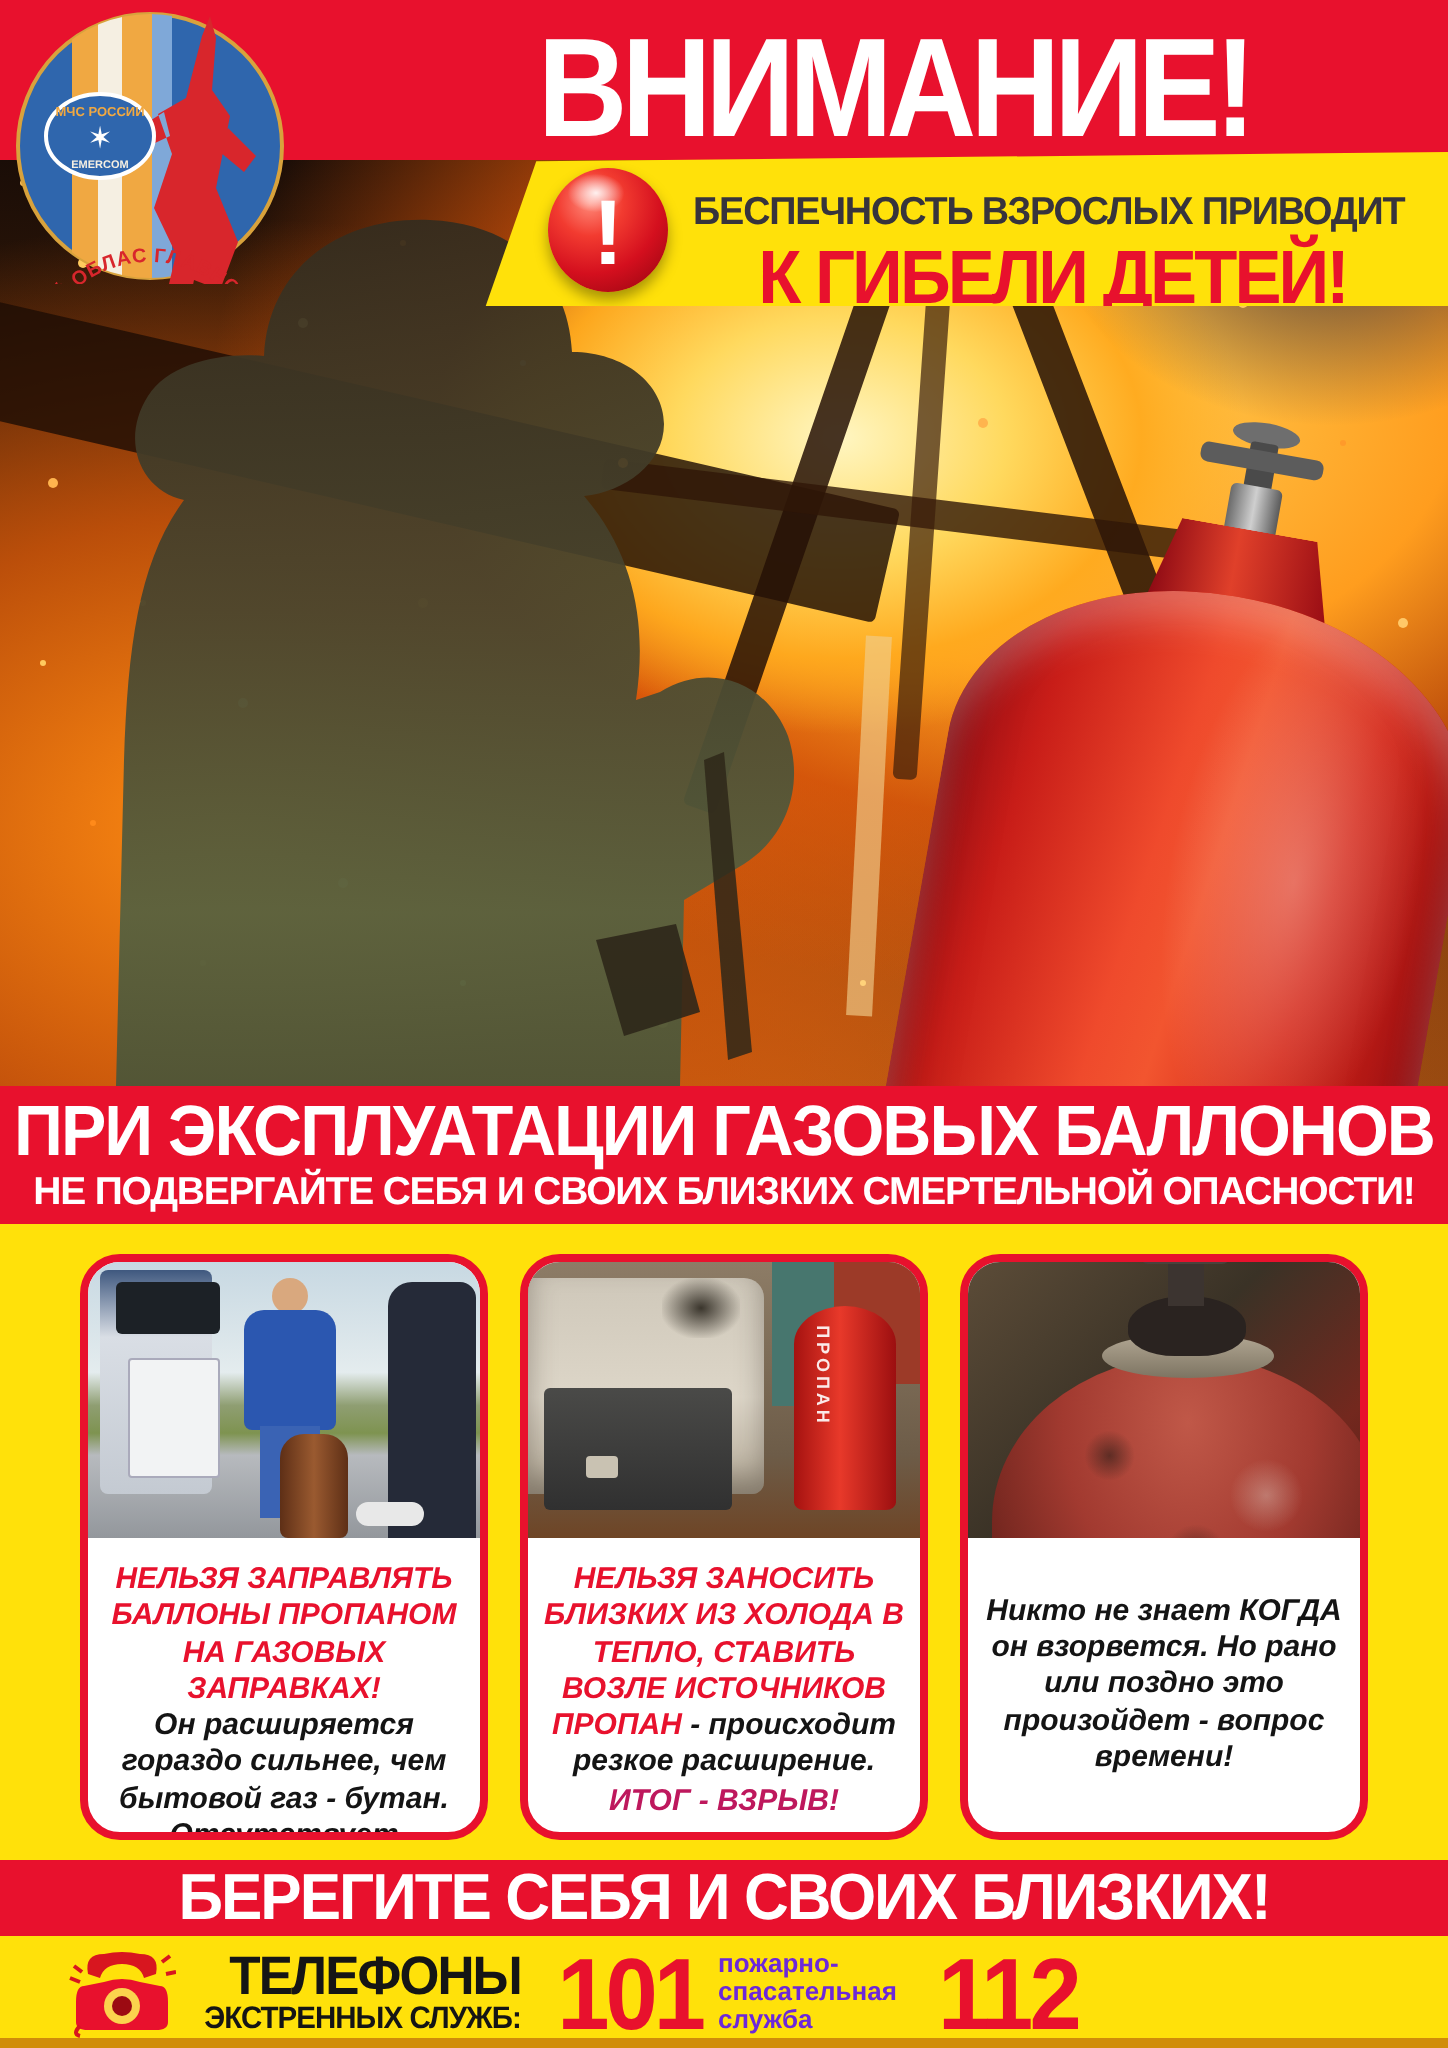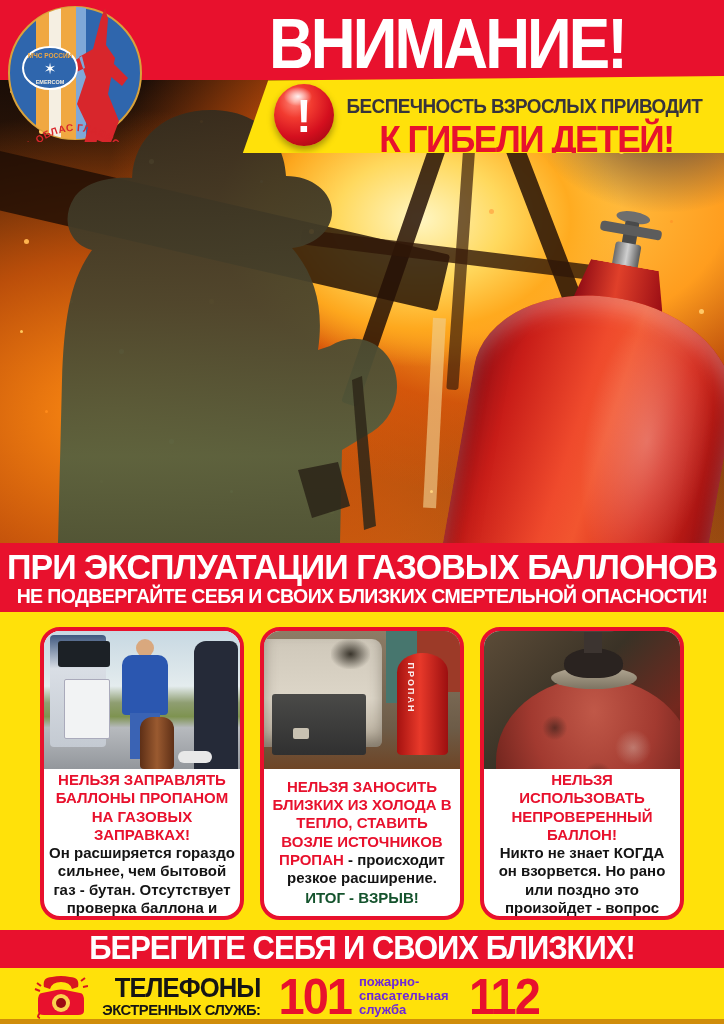--- a/index.html
+++ b/index.html
@@ -72,24 +72,24 @@
   #band1{position:absolute;left:0;top:543px;width:724px;height:69px;background:#e8112d;text-align:center;color:#fff;}
   #band1 .l1{font-size:34px;font-weight:bold;line-height:38px;margin-top:4px;letter-spacing:-1px;transform:scaleY(1.05);}
   #band1 .l2{font-size:19.5px;font-weight:bold;line-height:22px;letter-spacing:-.6px;}
   
   #cards{position:absolute;left:0;top:612px;width:724px;height:318px;background:#ffe10a;
     display:flex;gap:16px;padding:15px 40px 0;box-sizing:border-box;}
   .card{flex:1;height:293px;background:#fff;border:4px solid #e8112d;border-radius:20px;
     overflow:hidden;display:flex;flex-direction:column;box-sizing:border-box;}
   .card-photo{height:138px;position:relative;overflow:hidden;flex:none;}
   .card-text{flex:1;display:flex;flex-direction:column;align-items:center;justify-content:center;
-    text-align:center;padding:2px 5px;}
+    text-align:center;padding:12px 5px;font-style:italic;}
   .c-title{color:#e8112d;font-weight:bold;font-size:15px;line-height:1.22;}
   .c-body{color:#141414;font-weight:bold;font-size:15px;line-height:1.22;}
-  .c-res{color:#14532d;font-weight:bold;font-size:15px;line-height:1.3;}
+  .c-res{color:#be185d;font-weight:bold;font-size:15px;line-height:1.3;}
   
   .p1{background:linear-gradient(180deg,#c7d8e2 0%,#e4ecee 40%,#8f9e72 52%,#7e9350 62%,#b7babe 70%,#93979c 100%);}
   .p1-pump{position:absolute;left:6px;top:4px;width:56px;height:112px;background:linear-gradient(180deg,#3f587f,#d9dee5 30%,#c4cad2);border-radius:4px;}
   .p1-screen{position:absolute;left:8px;top:6px;width:52px;height:26px;background:#1c2126;border-radius:3px;}
   .p1-cab{position:absolute;left:14px;top:44px;width:44px;height:58px;background:#f2f3f4;border:1px solid #aab;border-radius:2px;}
   .p1-man{position:absolute;left:78px;top:8px;width:46px;height:120px;}
   .p1-head{position:absolute;left:14px;top:0;width:18px;height:18px;border-radius:50%;background:#d9a87e;}
   .p1-bodyblue{position:absolute;left:0;top:16px;width:46px;height:60px;border-radius:10px 10px 4px 4px;background:#2b57b0;}
   .p1-legs{position:absolute;left:8px;top:74px;width:30px;height:46px;background:#3a63b4;}
   .p1-cyl{position:absolute;left:96px;top:86px;width:34px;height:52px;border-radius:12px 12px 4px 4px;background:linear-gradient(90deg,#5e2f16,#9a5a30 50%,#5e2f16);}
@@ -270,21 +270,20 @@
 
     <div class="card">
       <div class="card-photo p3">
         <div class="p3-dome"></div>
         <div class="p3-collar"></div>
         <div class="p3-cap"></div>
         <div class="p3-vstem"></div>
         <div class="p3-vwheel"></div>
       </div>
       <div class="card-text">
-        <div class="c-title">НЕЛЬЗЯ ИСПОЛЬЗОВАТЬ НЕПРОВЕРЕННЫЙ БАЛЛОН!</div>
         <div class="c-body">Никто не знает КОГДА он взорвется. Но рано или поздно это произойдет - вопрос времени!</div>
       </div>
     </div>
   </div>
 
   <div id="band2">
     <div class="t">БЕРЕГИТЕ СЕБЯ И СВОИХ БЛИЗКИХ!</div>
   </div>
 
   <div id="footer">

